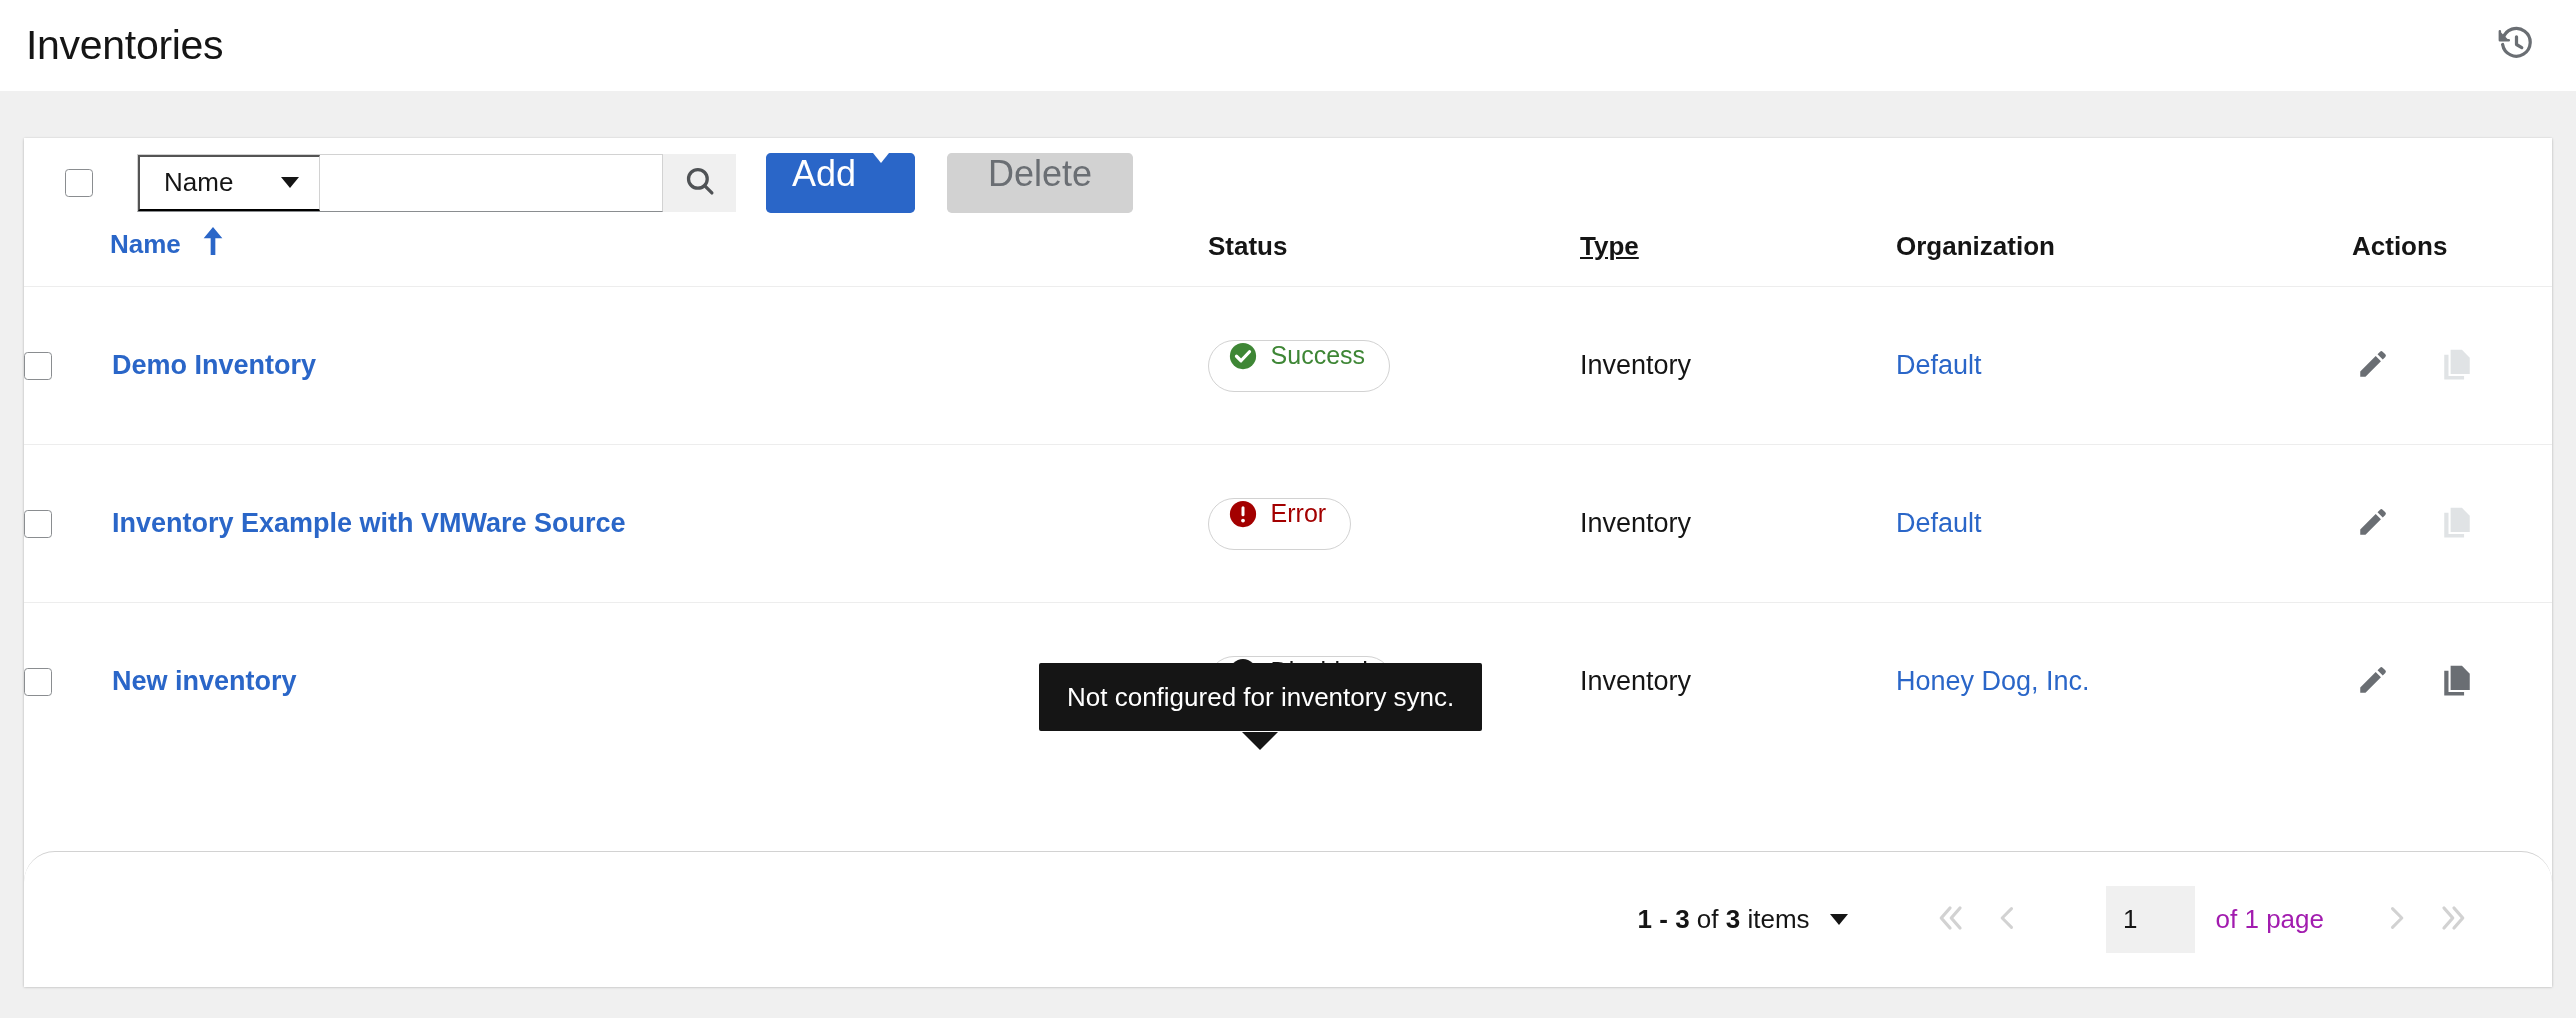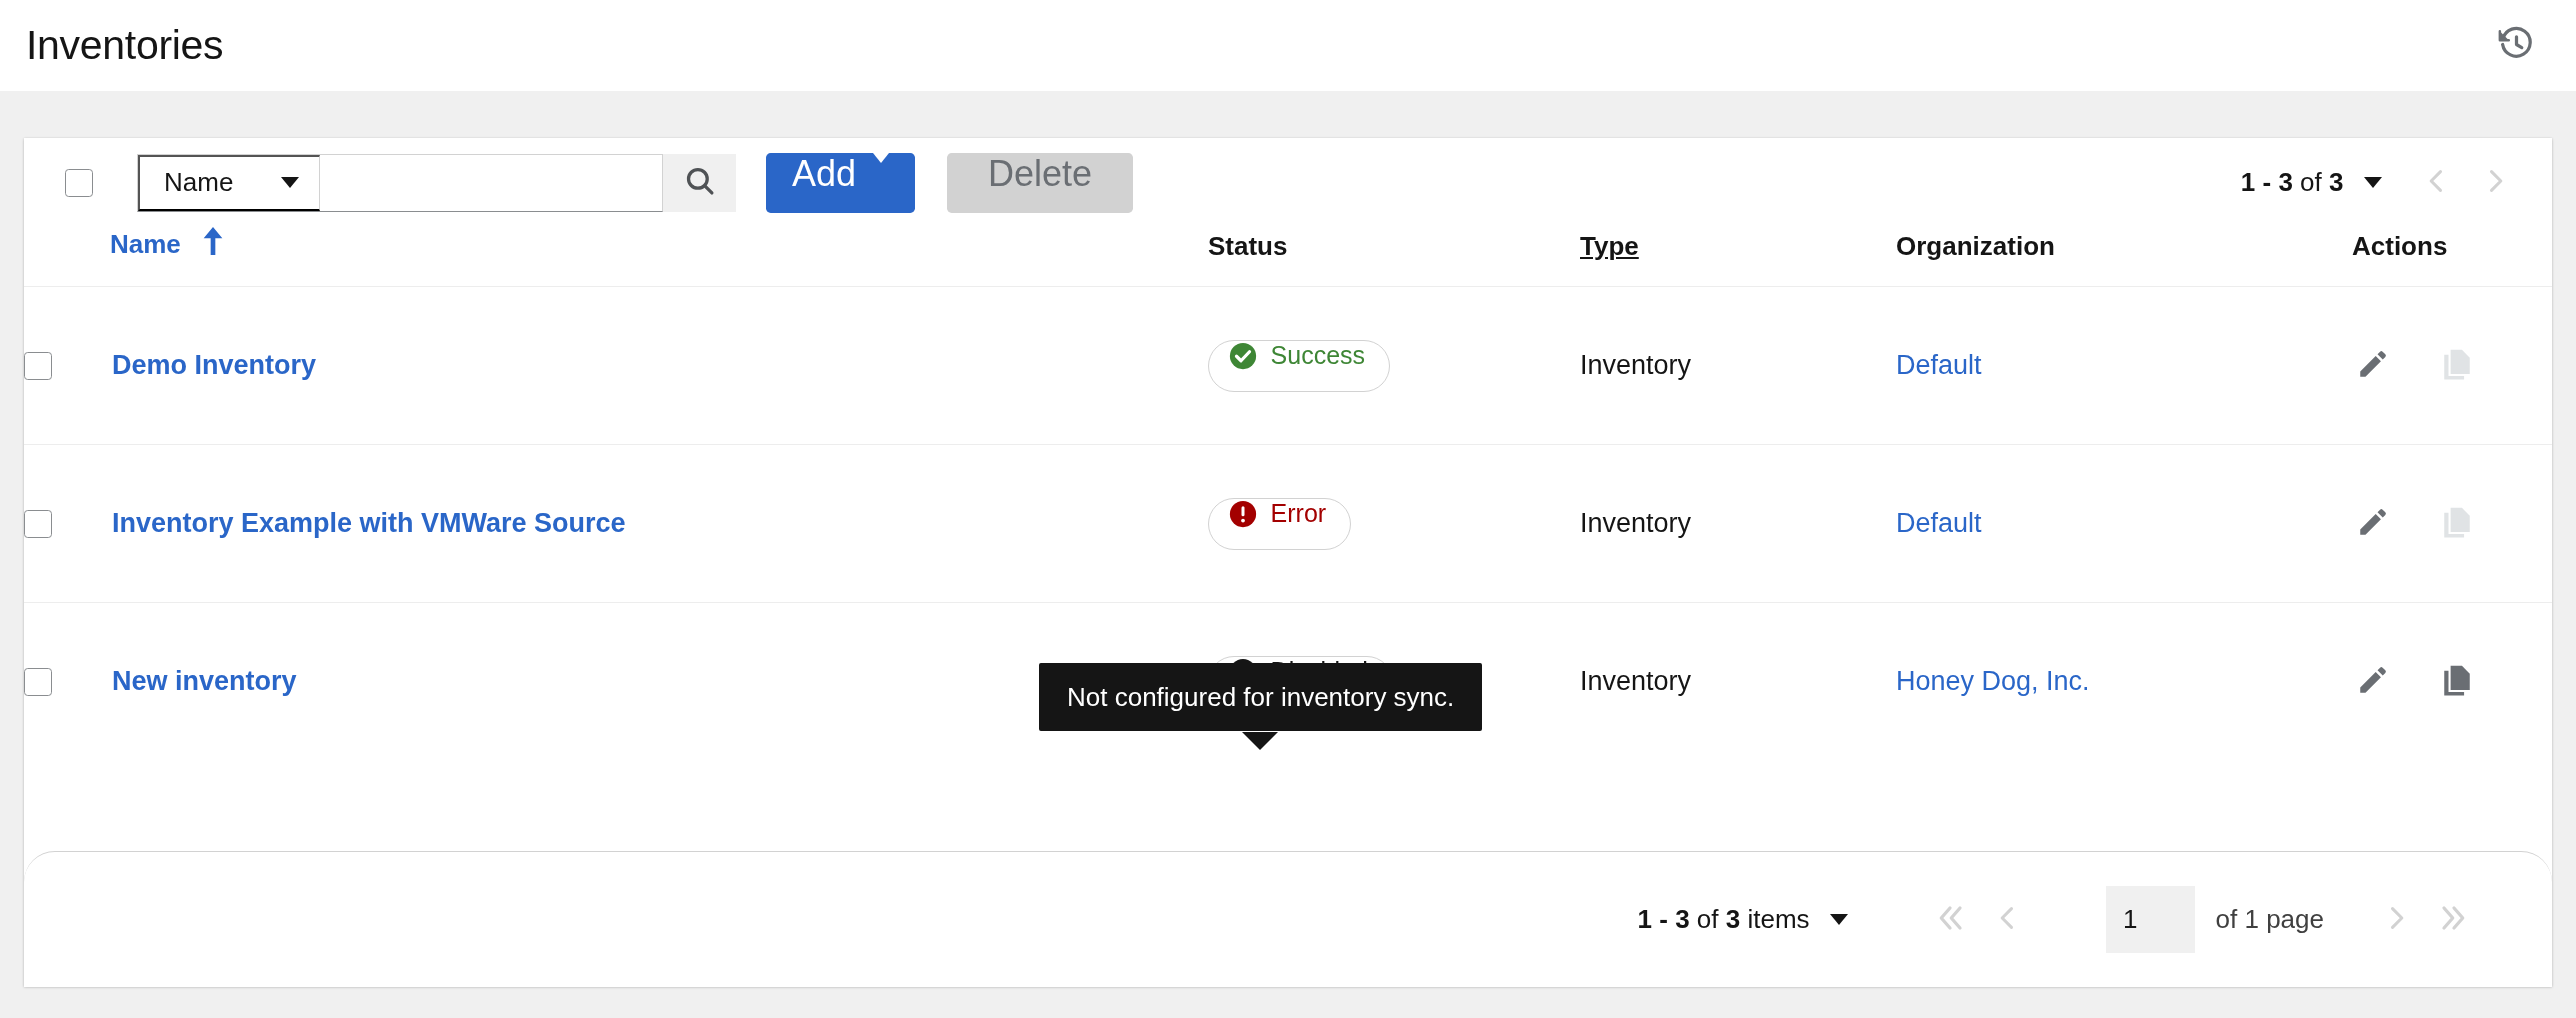--- a/index.html
+++ b/index.html
@@ -255,21 +255,21 @@
     background: #f0f0f0;
     border: none;
     border-bottom: 1.9px solid #f0f0f0;
     font-size: 26px;
     color: #151515;
     padding-left: 17px;
     font-family: inherit;
     outline: none;
     margin-left: 69px;
   }
-  .of-pages { font-size: 26px; color: #404040; margin-left: 20.5px; white-space: nowrap; }
+  .of-pages { font-size: 26px; color: #a21caf; margin-left: 20.5px; white-space: nowrap; }
   .footer-chevs { display: flex; align-items: center; margin-left: 47px; gap: 0; }
   .footer-chevs2 { display: flex; align-items: center; margin-left: 43px; gap: 0; }
 
   
   .tooltip {
     position: absolute;
     left: 1039px;
     top: 663px;
     background: #151515;
     color: #ffffff;
@@ -331,40 +331,20 @@
 
     <button class="btn btn-primary">
       <span>Add</span>
       <span class="caret"></span>
     </button>
 
     <button class="btn btn-disabled">
       <span>Delete</span>
     </button>
 
-    <div class="toolbar-pagination">
-      <span class="pg-text"><b>1 - 3</b><span> of </span><b>3</b></span>
-      <button class="pg-caret-btn">
-        <span class="caret"></span>
-      </button>
-      <button class="chev-btn">
-        <span>
-          <svg width="28" height="28" viewBox="0 0 24 24" fill="none" stroke="#d2d2d2" stroke-width="2.6" stroke-linecap="round" stroke-linejoin="round">
-              <polyline points="15,4 7,12 15,20"></polyline>
-            </svg>
-        </span>
-      </button>
-      <button class="chev-btn">
-        <span>
-          <svg width="28" height="28" viewBox="0 0 24 24" fill="none" stroke="#d2d2d2" stroke-width="2.6" stroke-linecap="round" stroke-linejoin="round">
-              <polyline points="9,4 17,12 9,20"></polyline>
-            </svg>
-        </span>
-      </button>
-    </div>
   </div>
 
   <table>
     <thead>
       <tr>
         <th class="col-check"></th>
         <th class="col-name">
           <span class="th-sort">
             <span>Name</span>
             <span>

